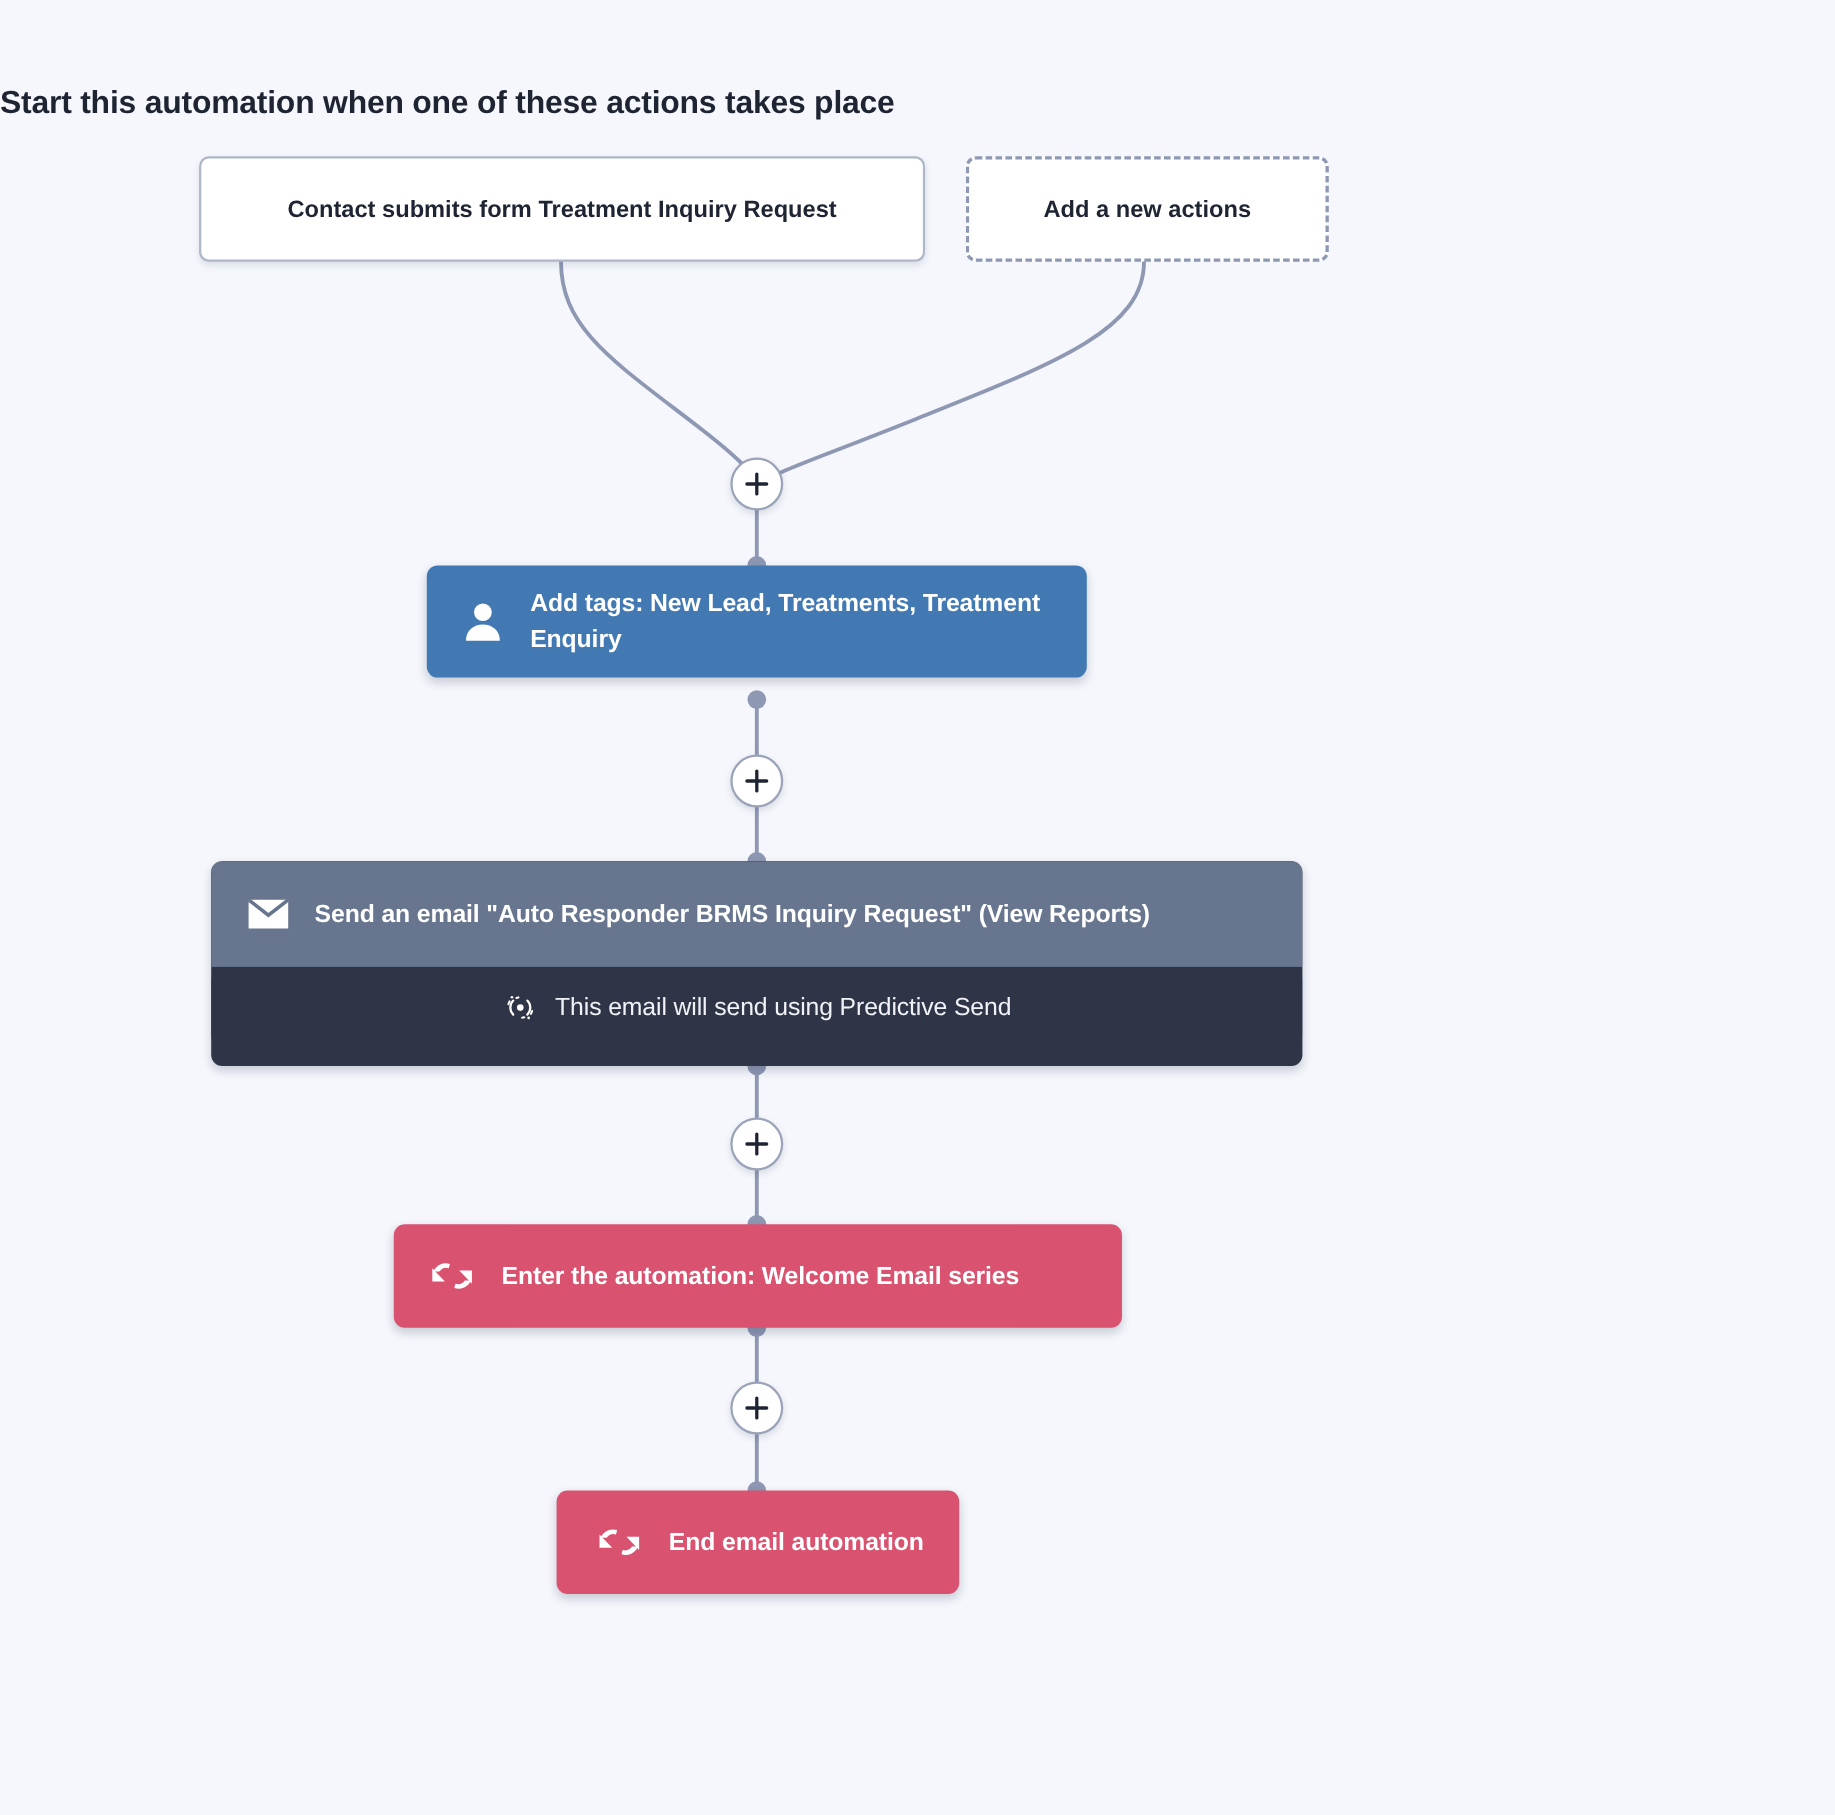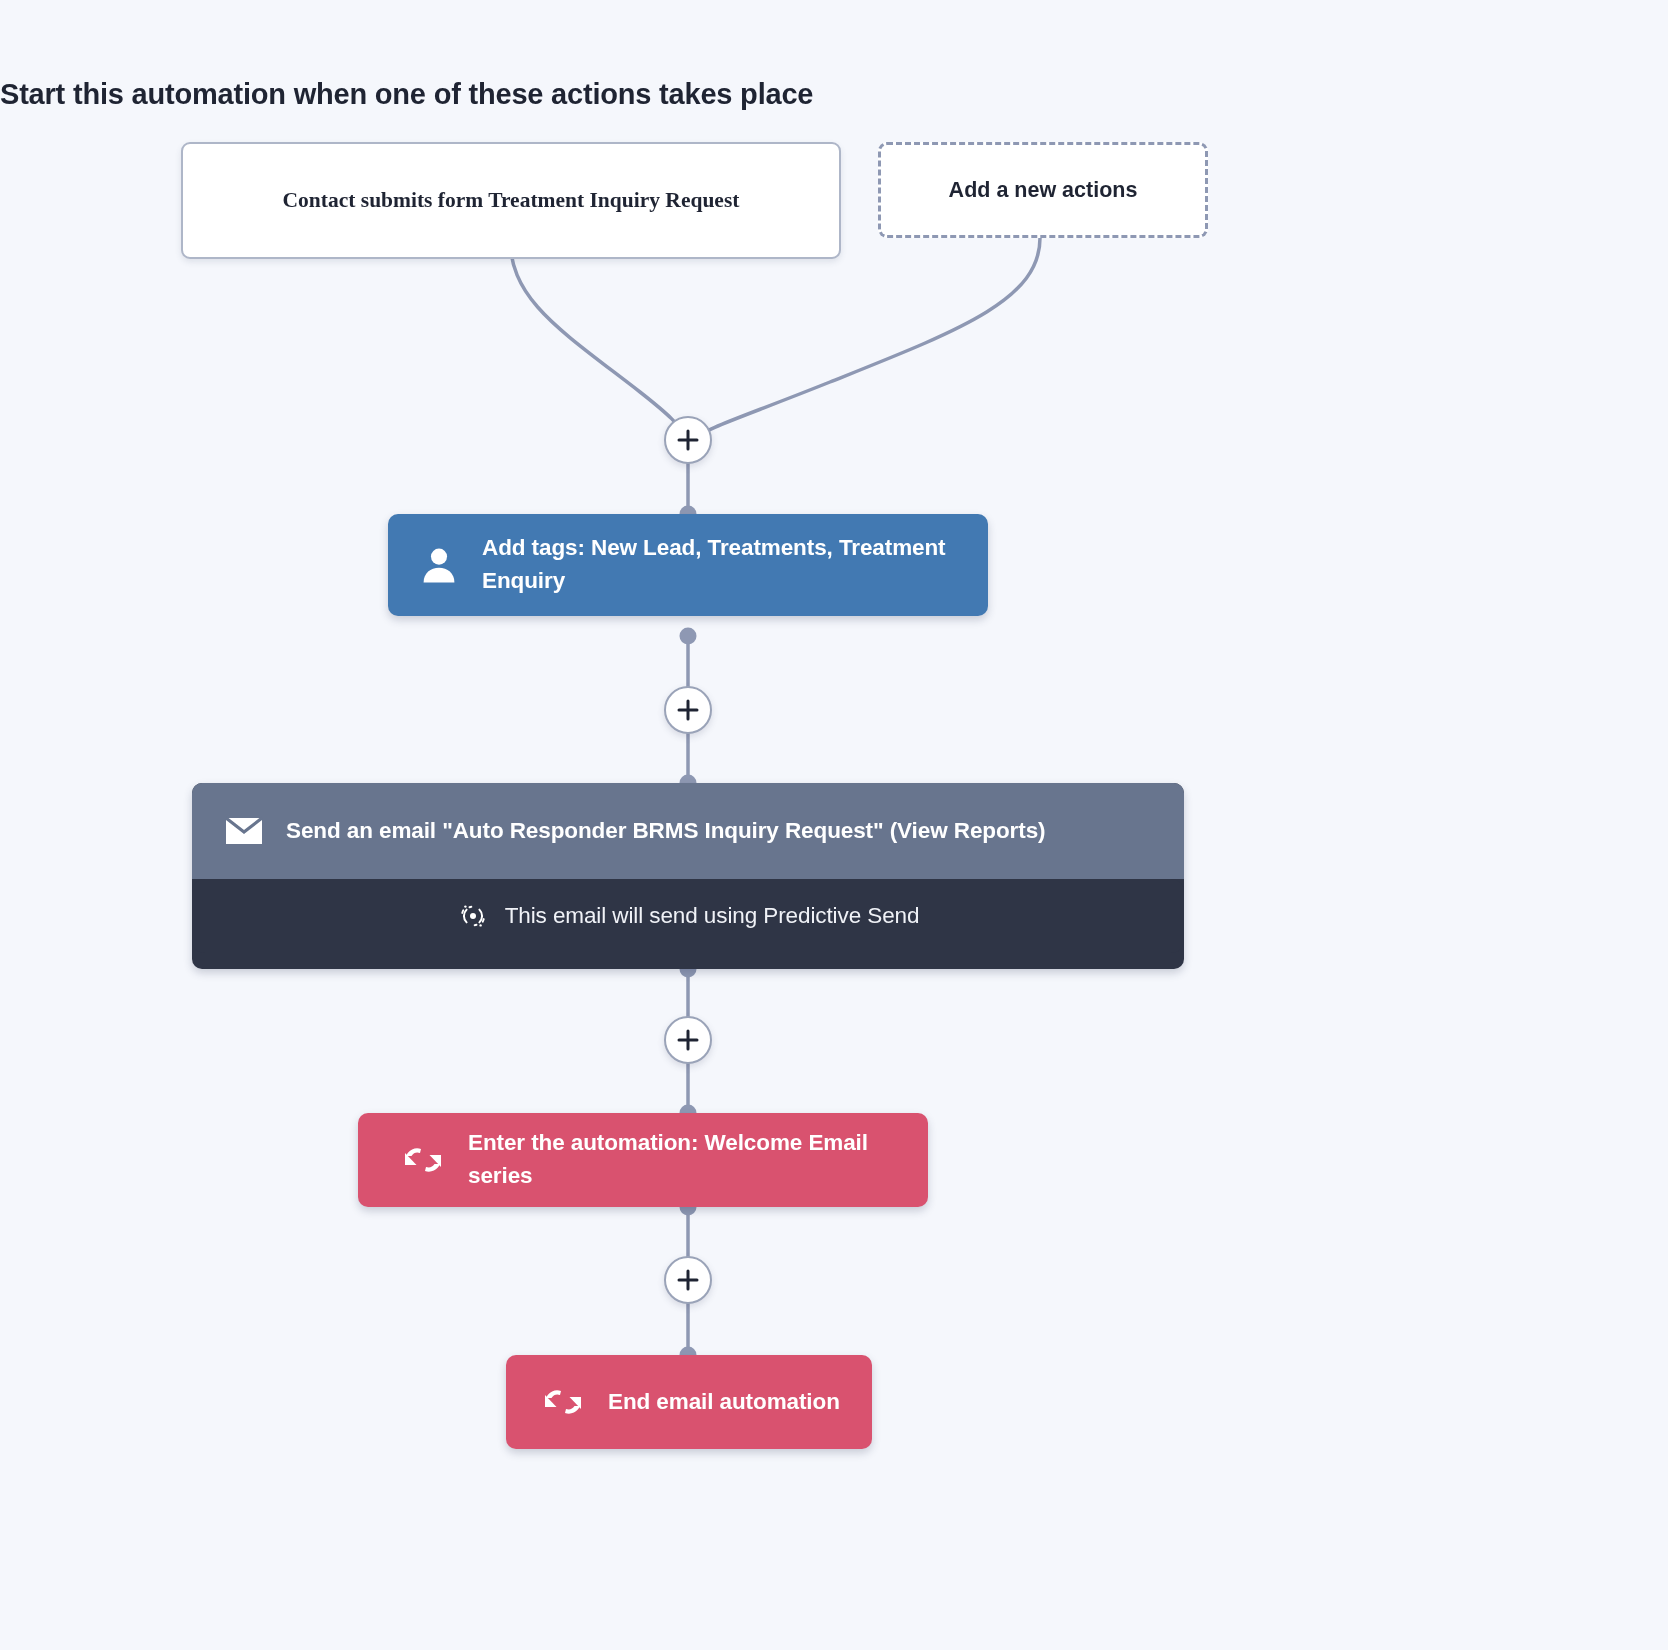--- a/index.html
+++ b/index.html
@@ -50,24 +50,23 @@
     align-items: center;
     justify-content: center;
     text-align: center;
     font-size: 21.5px;
     font-weight: bold;
     color: #1f2433;
     padding: 0 18px;
   }
   .trigger-solid {
     left: 181px; top: 142px;
-    width: 660px; height: 117px;
+    width: 660px; height: 96px;
     border: 2px solid #aeb6c8;
     box-shadow: 0 3px 6px rgba(60,70,100,0.12);
-    font-family: Liberation Serif, serif;
   }
   .trigger-dashed {
     left: 878px; top: 142px;
     width: 330px; height: 96px;
     border: 3px dashed #8e98b3;
     box-shadow: none;
   }
 
   
   .plus {
@@ -146,23 +145,23 @@
   .email-sub .ic { width: 32px; margin-right: 16px; }
   .email-sub .lbl {
     font-weight: normal;
     font-size: 22.5px;
     color: #f0f2f7;
   }
 
   
   .node-enter {
     left: 358px; top: 1113px;
-    width: 570px; height: 94px;
+    width: 662px; height: 94px;
     background: #d9526f;
-    padding-left: 42px;
+    padding-left: 30px;
   }
   .node-enter .ic { width: 46px; margin-right: 22px; }
 
   .node-end {
     left: 506px; top: 1355px;
     width: 366px; height: 94px;
     background: #d9526f;
     padding-left: 34px;
   }
   .node-end .ic { width: 46px; margin-right: 22px; }

